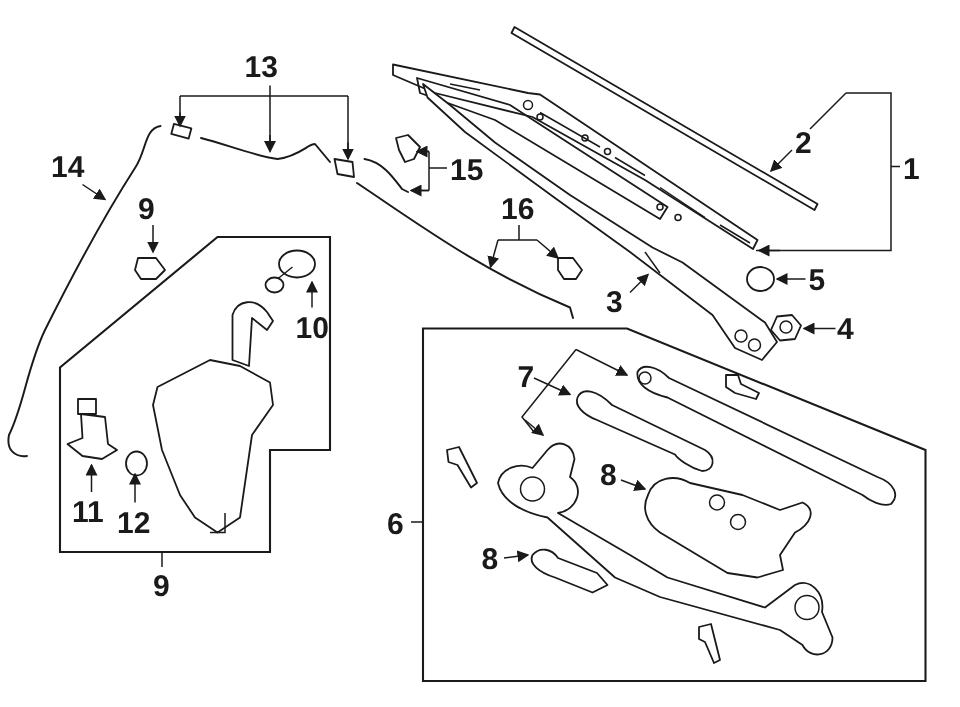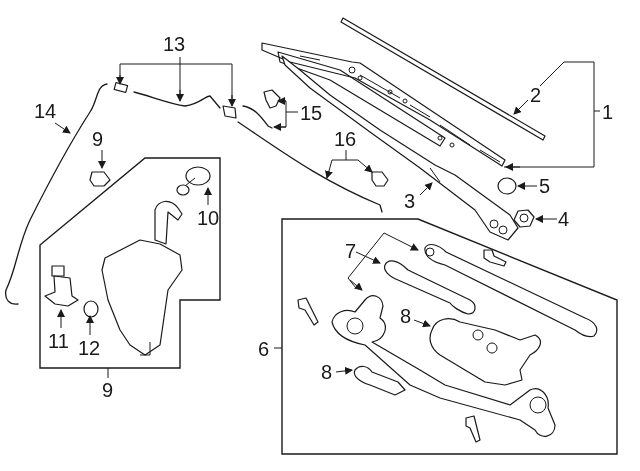--- a/index.html
+++ b/index.html
@@ -1,16 +1,16 @@
 <!DOCTYPE html>
 <html><head>
 <meta charset="utf-8">
 <style>
   html,body{margin:0;padding:0;background:#ffffff;}
-  #stage{position:relative;width:640px;height:471px;overflow:hidden;background:#fff;}
+  #stage{position:relative;width:640px;height:471px;overflow:hidden;background:#fff;font-weight:bold;}
   svg{position:absolute;left:0;top:0;}
   .ln{fill:none;stroke:#1a1a1a;stroke-width:1.3;stroke-linejoin:round;stroke-linecap:round;}
   .thin{fill:none;stroke:#1a1a1a;stroke-width:1;}
   .part{fill:#ffffff;stroke:#1a1a1a;stroke-width:1.2;stroke-linejoin:round;}
   .box{fill:none;stroke:#1a1a1a;stroke-width:1.4;}
   .callout{font-family:"Liberation Sans",sans-serif;font-size:20px;fill:#1a1a1a;}
   .arrow{fill:#1a1a1a;}
 </style>
 </head>
 <body>

